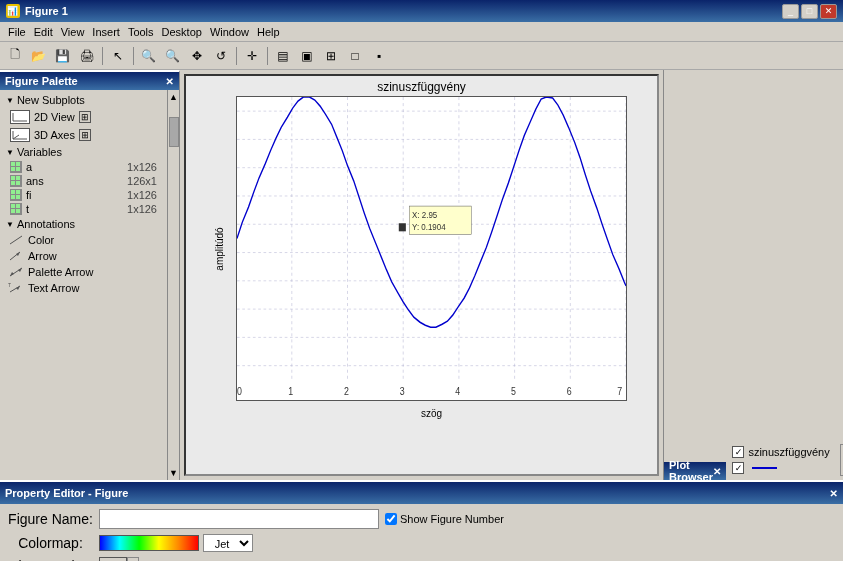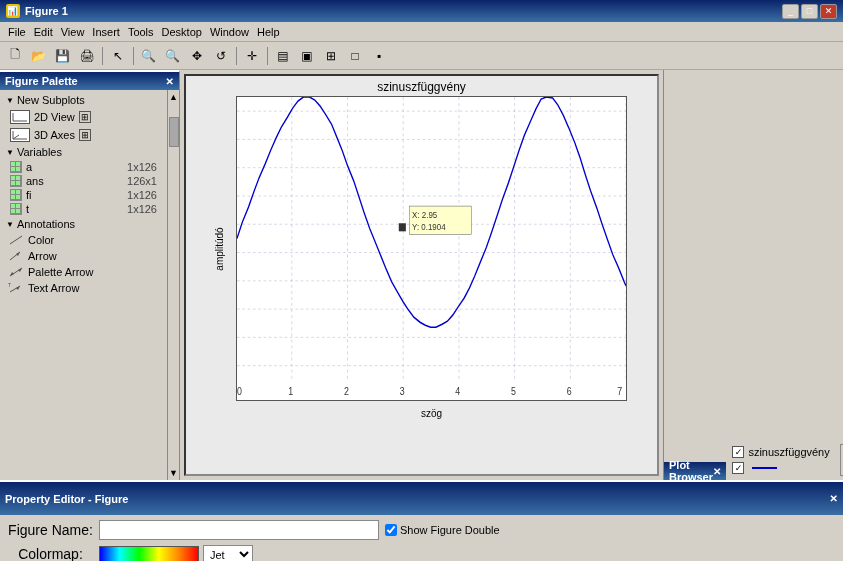--- a/index.html
+++ b/index.html
@@ -181,21 +181,21 @@
     }
     .prop-title-bar {
       background: linear-gradient(to bottom, #0a246a, #3a6ea5);
       color: white;
       padding: 2px 5px;
       display: flex;
       justify-content: space-between;
       align-items: center;
       font-size: 11px;
       font-weight: bold;
-      height: 33px;
+      height: 22px;
     }
     .prop-content { padding: 5px 8px; }
     .prop-row { display: flex; align-items: center; margin-bottom: 5px; gap: 6px; }
     .prop-label { width: 85px; font-size: 14px; text-align: center; }
     .prop-input {
       flex: 1;
       height: 20px;
       border: 1px solid #888;
       background: white;
       font-size: 11px;
@@ -210,20 +210,21 @@
       height: 16px;
       background: linear-gradient(to right, #0000ff, #00ffff, #00ff00, #ffff00, #ff8800, #ff0000);
       border: 1px solid #555;
     }
     .colormap-select {
       font-size: 11px;
       border: 1px solid #888;
       background: white;
       height: 18px;
       padding: 2px 2px;
+      text-align: center;
     }
     .color-swatch { width: 28px; height: 18px; border: 1px solid #555; background: #d4d0c8; }
     .color-dropdown-btn { width: 12px; height: 18px; border: 1px solid #888; background: #d4d0c8; display: flex; align-items: center; justify-content: center; font-size: 8px; cursor: pointer; }
     .btn-panel { display: flex; flex-direction: column; gap: 4px; margin-left: auto; margin-right: 8px; }
     .action-btn {
       padding: 3px 12px;
       background: #d4d0c8;
       border: 1px solid #888;
       font-size: 11px;
       cursor: pointer;
@@ -502,21 +503,21 @@
   </div>
   <div class="prop-content">
     <div style="display:flex; gap:8px;">
       <div style="flex:1;">
 
         <div class="prop-row">
           <span class="prop-label">Figure Name:</span>
           <input type="text" class="prop-input" value="" style="">
           <div class="prop-checkbox-label">
             <input type="checkbox" class="prop-checkbox" checked="" style="">
-            <span>Show Figure Double</span>
+            <span>Show Figure Number</span>
           </div>
         </div>
 
         <div class="prop-row">
           <span class="prop-label">Colormap:</span>
           <div class="colormap-container">
             <div class="colormap-bar"></div>
             <select class="colormap-select">
               <option>Jet</option>
               <option>HSV</option>

